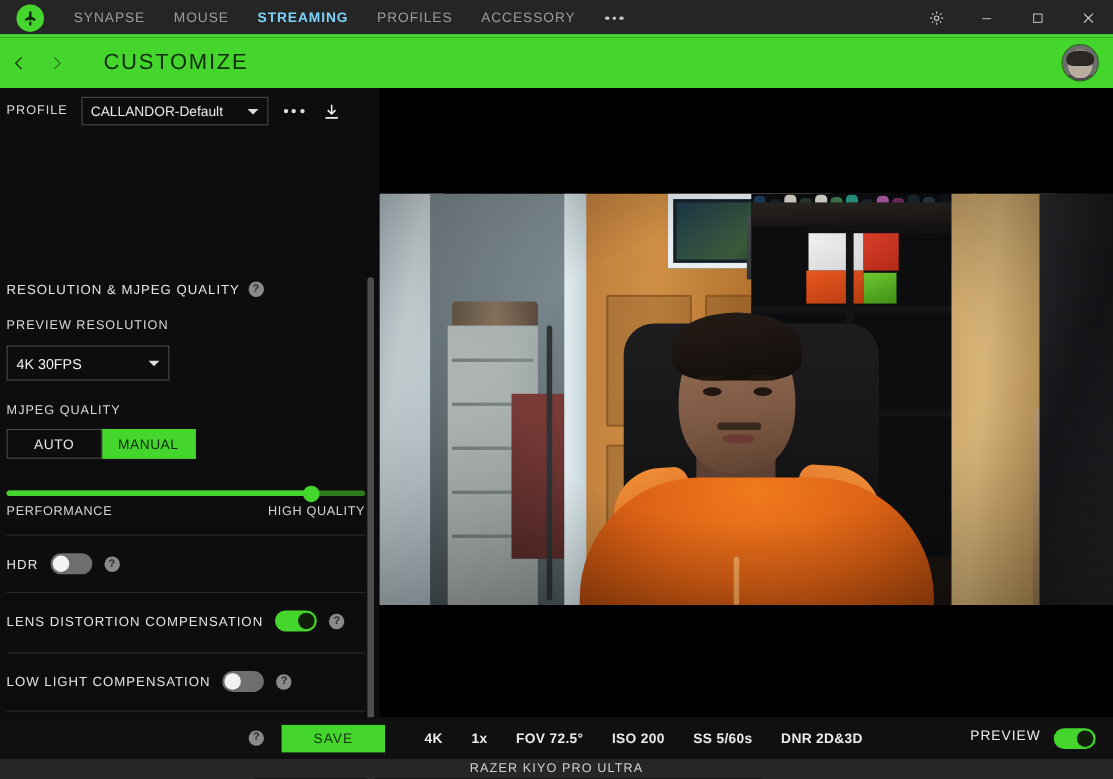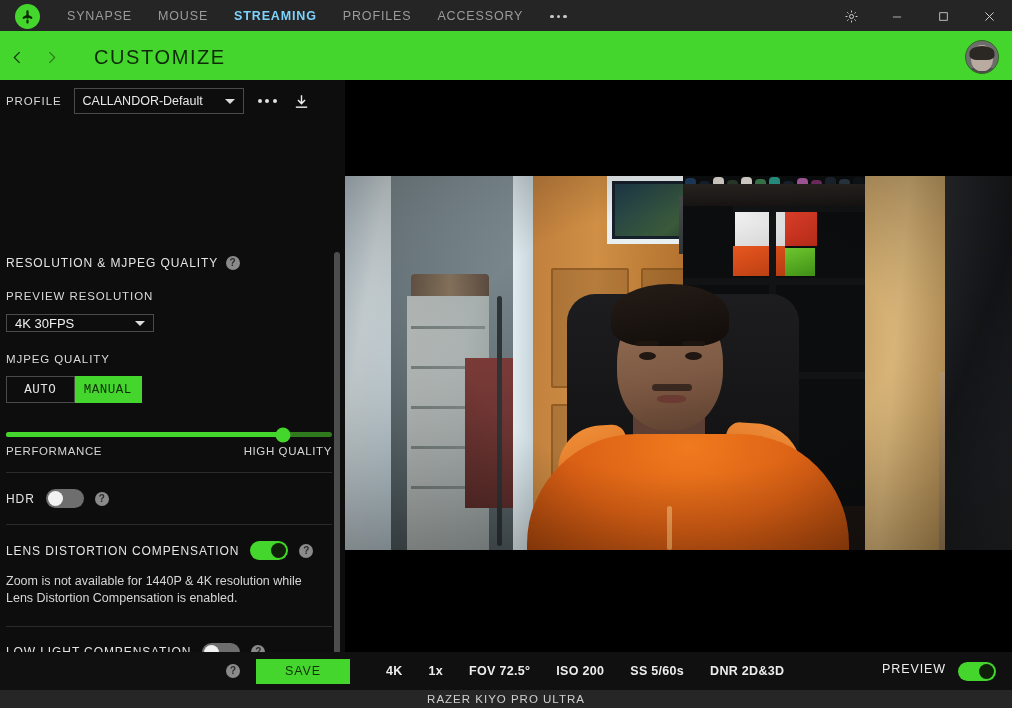--- a/index.html
+++ b/index.html
@@ -122,27 +122,27 @@
   }
   .help {
     width: 14px; height: 14px; border-radius: 50%;
     background: #8a8a8a; color: #2a2a2a; font-size: 10px; font-weight: bold;
     display: inline-flex; align-items: center; justify-content: center;
     cursor: pointer; flex: none; line-height: 1;
   }
   .field-label { font-size: 11.5px; letter-spacing: .9px; color: #d9d9d9; }
 
   .select-box {
-    width: 148px; height: 18px; border: 1px solid #4a4a4a; background: #0d0d0d;
+    width: 148px; height: 32px; border: 1px solid #4a4a4a; background: #0d0d0d;
     display: flex; align-items: center; padding: 0 8px;
     font-size: 13px; color: #efefef; cursor: pointer;
   }
   .select-box .caret { margin-left: auto; }
 
-  .segmented { display: flex; width: 136px; height: 27px; font-family: Liberation Mono, monospace; }
+  .segmented { display: flex; width: 172px; height: 27px; }
   .seg {
     flex: 1; display: flex; align-items: center; justify-content: center;
     font-size: 12.5px; letter-spacing: .5px; cursor: pointer;
     border: 1px solid #4a4a4a; color: #e6e6e6; background: #0d0d0d;
   }
   .seg + .seg { border-left: none; }
   .seg.active { background: #44d62c; color: #0f2d08; border-color: #44d62c; }
 
   .slider-wrap { width: 326px; padding-top: 4px; }
   .slider-track {
@@ -440,21 +440,20 @@
         <div class="divider" style="margin-top:16px;"></div>
 
         <div class="row" style="margin-top:16px;">
           <span class="row-label">LENS DISTORTION COMPENSATION</span>
           <span class="toggle on">
               <span class="knob"></span>
             </span>
           <span class="help">?</span>
         </div>
 
-        <div class="note" style="margin-top:13px;">Zoom is not available for 1440P &amp; 4K resolution while Lens Distortion Compensation is enabled.</div>
 
         <div class="divider" style="margin-top:19px;"></div>
 
         <div class="row" style="margin-top:16px;">
           <span class="row-label">LOW LIGHT COMPENSATION</span>
           <span class="toggle">
               <span class="knob"></span>
             </span>
           <span class="help">?</span>
         </div>

